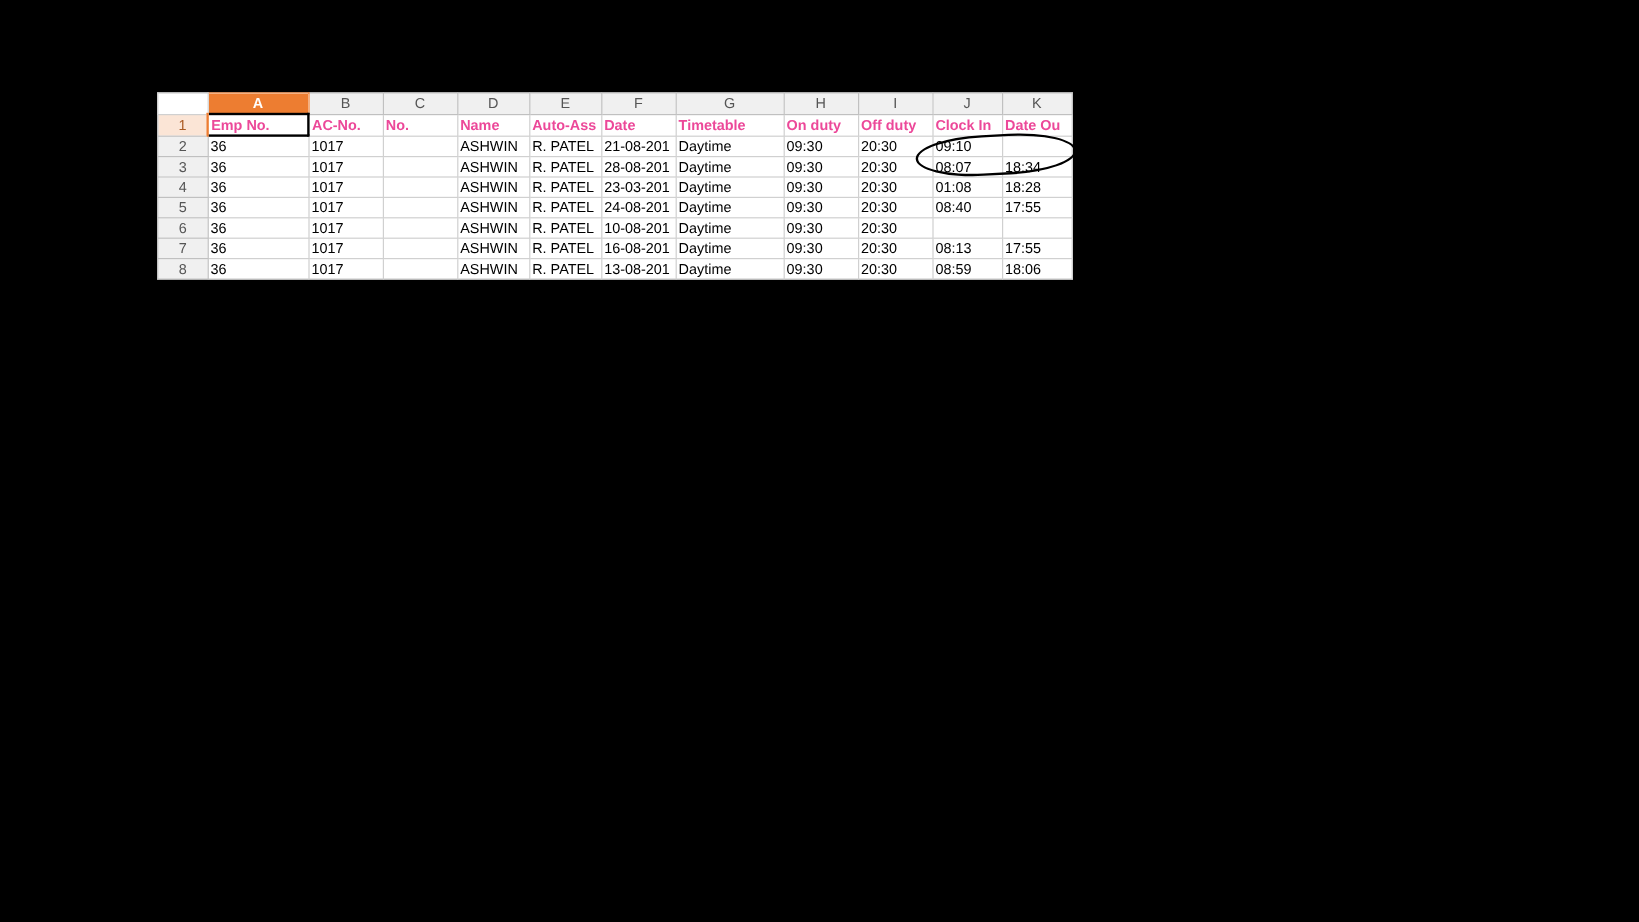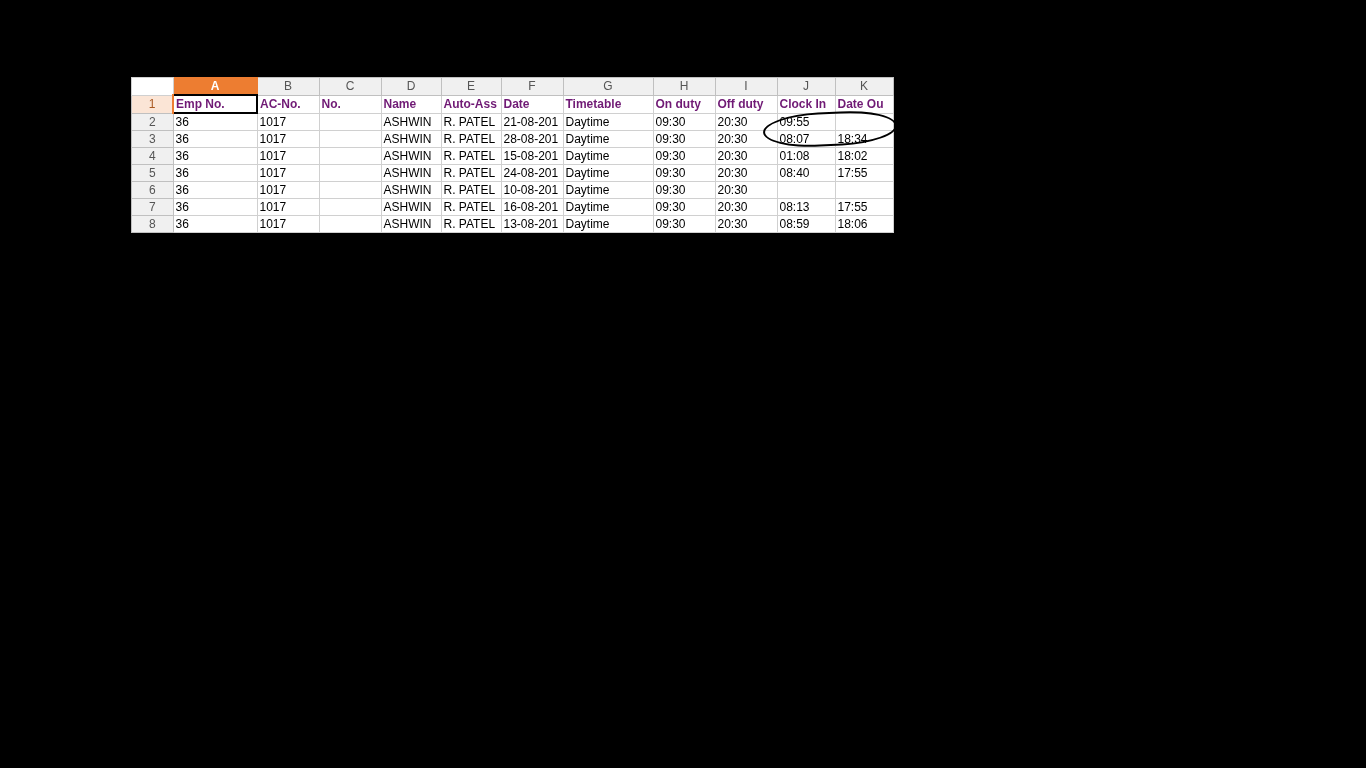--- a/index.html
+++ b/index.html
@@ -57,21 +57,21 @@
     color: #aa5a22;
     font-weight: normal;
     border-right: 2px solid #ED7D31;
   }
   .corner {
     background: #f0f0f0;
     border: 1px solid #c0c0c0;
   }
   .hdr-row td {
     font-weight: bold;
-    color: #701a75;
+    color: #ec4899;
   }
   .sel-cell {
     border: 2px solid #000 !important;
   }
   
   .circle-anno {
     position: absolute;
     border: 2px solid #000;
     border-radius: 50% / 60%;
     pointer-events: none;
@@ -146,21 +146,21 @@
         <th class="row-head">2</th>
         <td>36</td>
         <td>1017</td>
         <td></td>
         <td>ASHWIN</td>
         <td>R. PATEL</td>
         <td>21-08-201</td>
         <td>Daytime</td>
         <td>09:30</td>
         <td>20:30</td>
-        <td>09:55</td>
+        <td>09:10</td>
         <td></td>
       </tr>
 
       <tr>
         <th class="row-head">3</th>
         <td>36</td>
         <td>1017</td>
         <td></td>
         <td>ASHWIN</td>
         <td>R. PATEL</td>
@@ -172,26 +172,26 @@
         <td>18:34</td>
       </tr>
 
       <tr>
         <th class="row-head">4</th>
         <td>36</td>
         <td>1017</td>
         <td></td>
         <td>ASHWIN</td>
         <td>R. PATEL</td>
-        <td>15-08-201</td>
+        <td>23-03-201</td>
         <td>Daytime</td>
         <td>09:30</td>
         <td>20:30</td>
         <td>01:08</td>
-        <td>18:02</td>
+        <td>18:28</td>
       </tr>
 
       <tr>
         <th class="row-head">5</th>
         <td>36</td>
         <td>1017</td>
         <td></td>
         <td>ASHWIN</td>
         <td>R. PATEL</td>
         <td>24-08-201</td>

